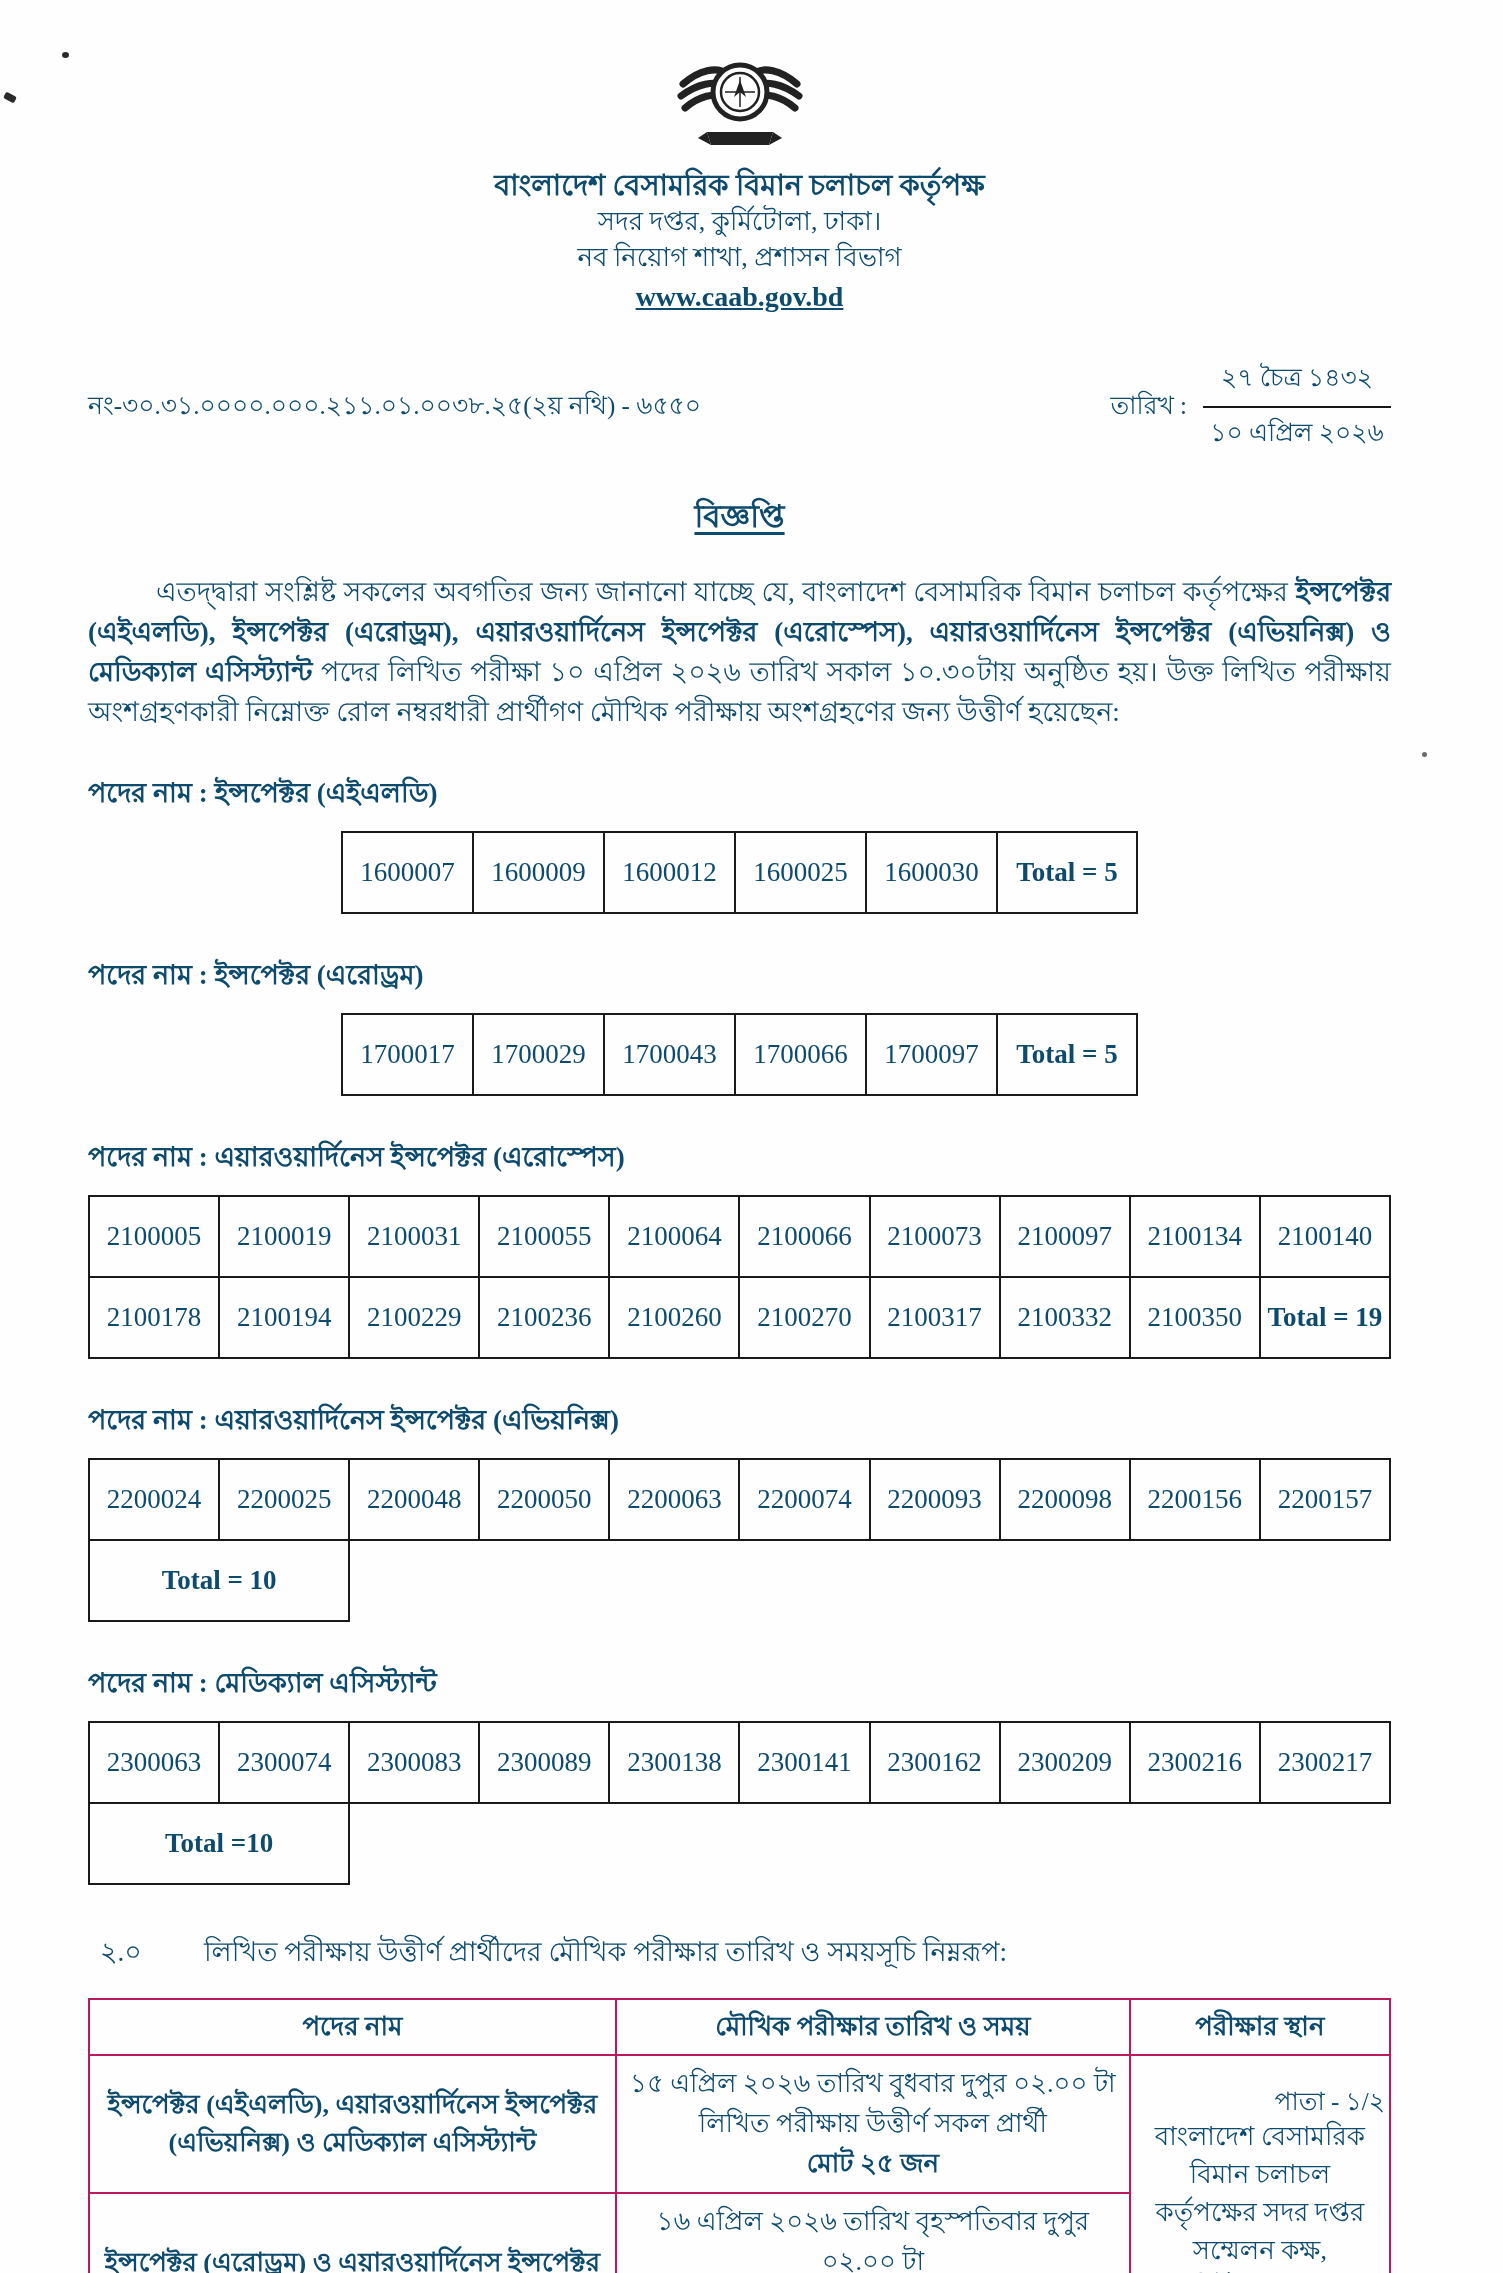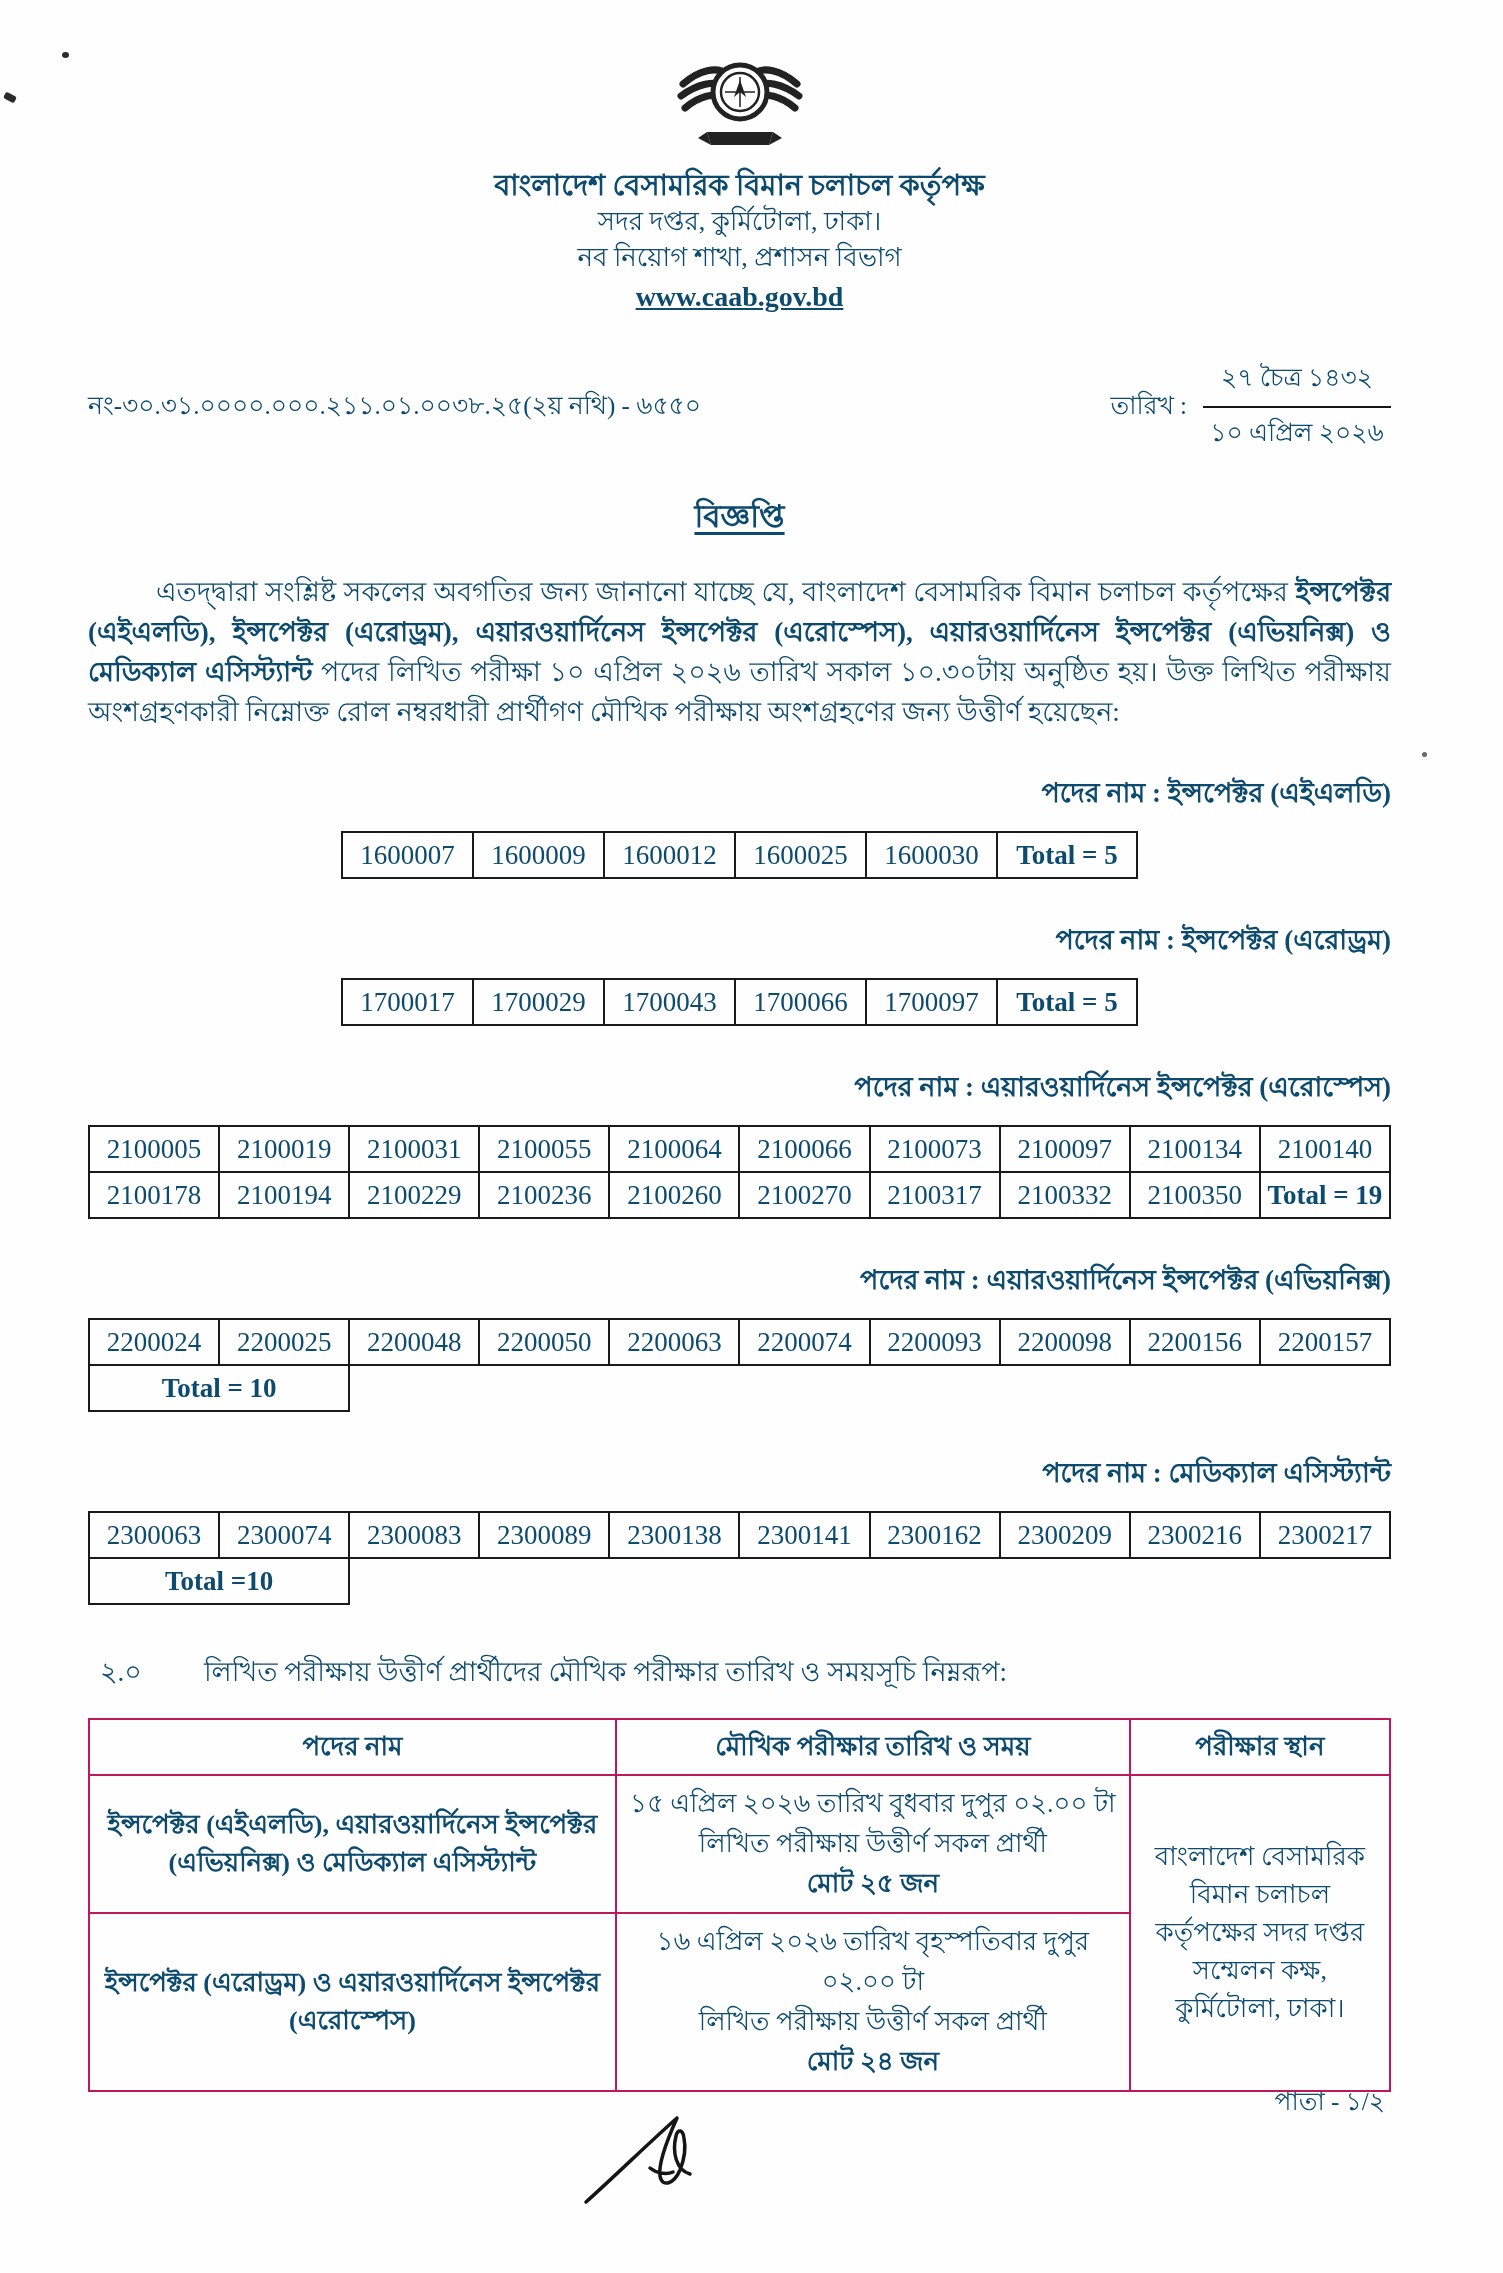--- a/index.html
+++ b/index.html
@@ -30,27 +30,27 @@
   .datelabel { font-size: 25px; }
   .datestack { text-align: center; font-size: 25px; }
   .dtop { border-bottom: 2px solid #161616; padding: 0 18px 5px; }
   .dbot { padding: 5px 6px 0; }
 
   .title { text-align: center; font-size: 31px; font-weight: bold; text-decoration: underline; text-underline-offset: 5px; margin-top: 36px; }
 
   .para { font-size: 27px; line-height: 40px; text-align: justify; text-indent: 68px; margin: 28px 0 0; }
   .b { font-weight: bold; }
 
-  .sechead { text-align: right; font-size: 27px; font-weight: bold; margin-top: 40px; }
+  .sechead { text-align: left; font-size: 27px; font-weight: bold; margin-top: 40px; }
 
   table { border-collapse: collapse; }
   .rolltable { margin: 14px auto 0; }
   .rolltable td {
     border: 2px solid #1a1a1a; text-align: center; vertical-align: middle;
-    font-size: 27px; padding: 6px 4px; height: 46px;
+    font-size: 27px; padding: 24px 4px; height: 46px;
   }
   .t6 td { width: 131px; }
   .t6 td.total { width: 140px; }
   .wide { width: 100%; table-layout: fixed; }
   .total { font-weight: bold; }
   .ghost { border: none !important; }
 
   .p2 { margin-top: 46px; font-size: 27px; display: flex; }
   .pnum { margin-left: 12px; text-align: center; }
   .ptext { margin-left: 62px; }

